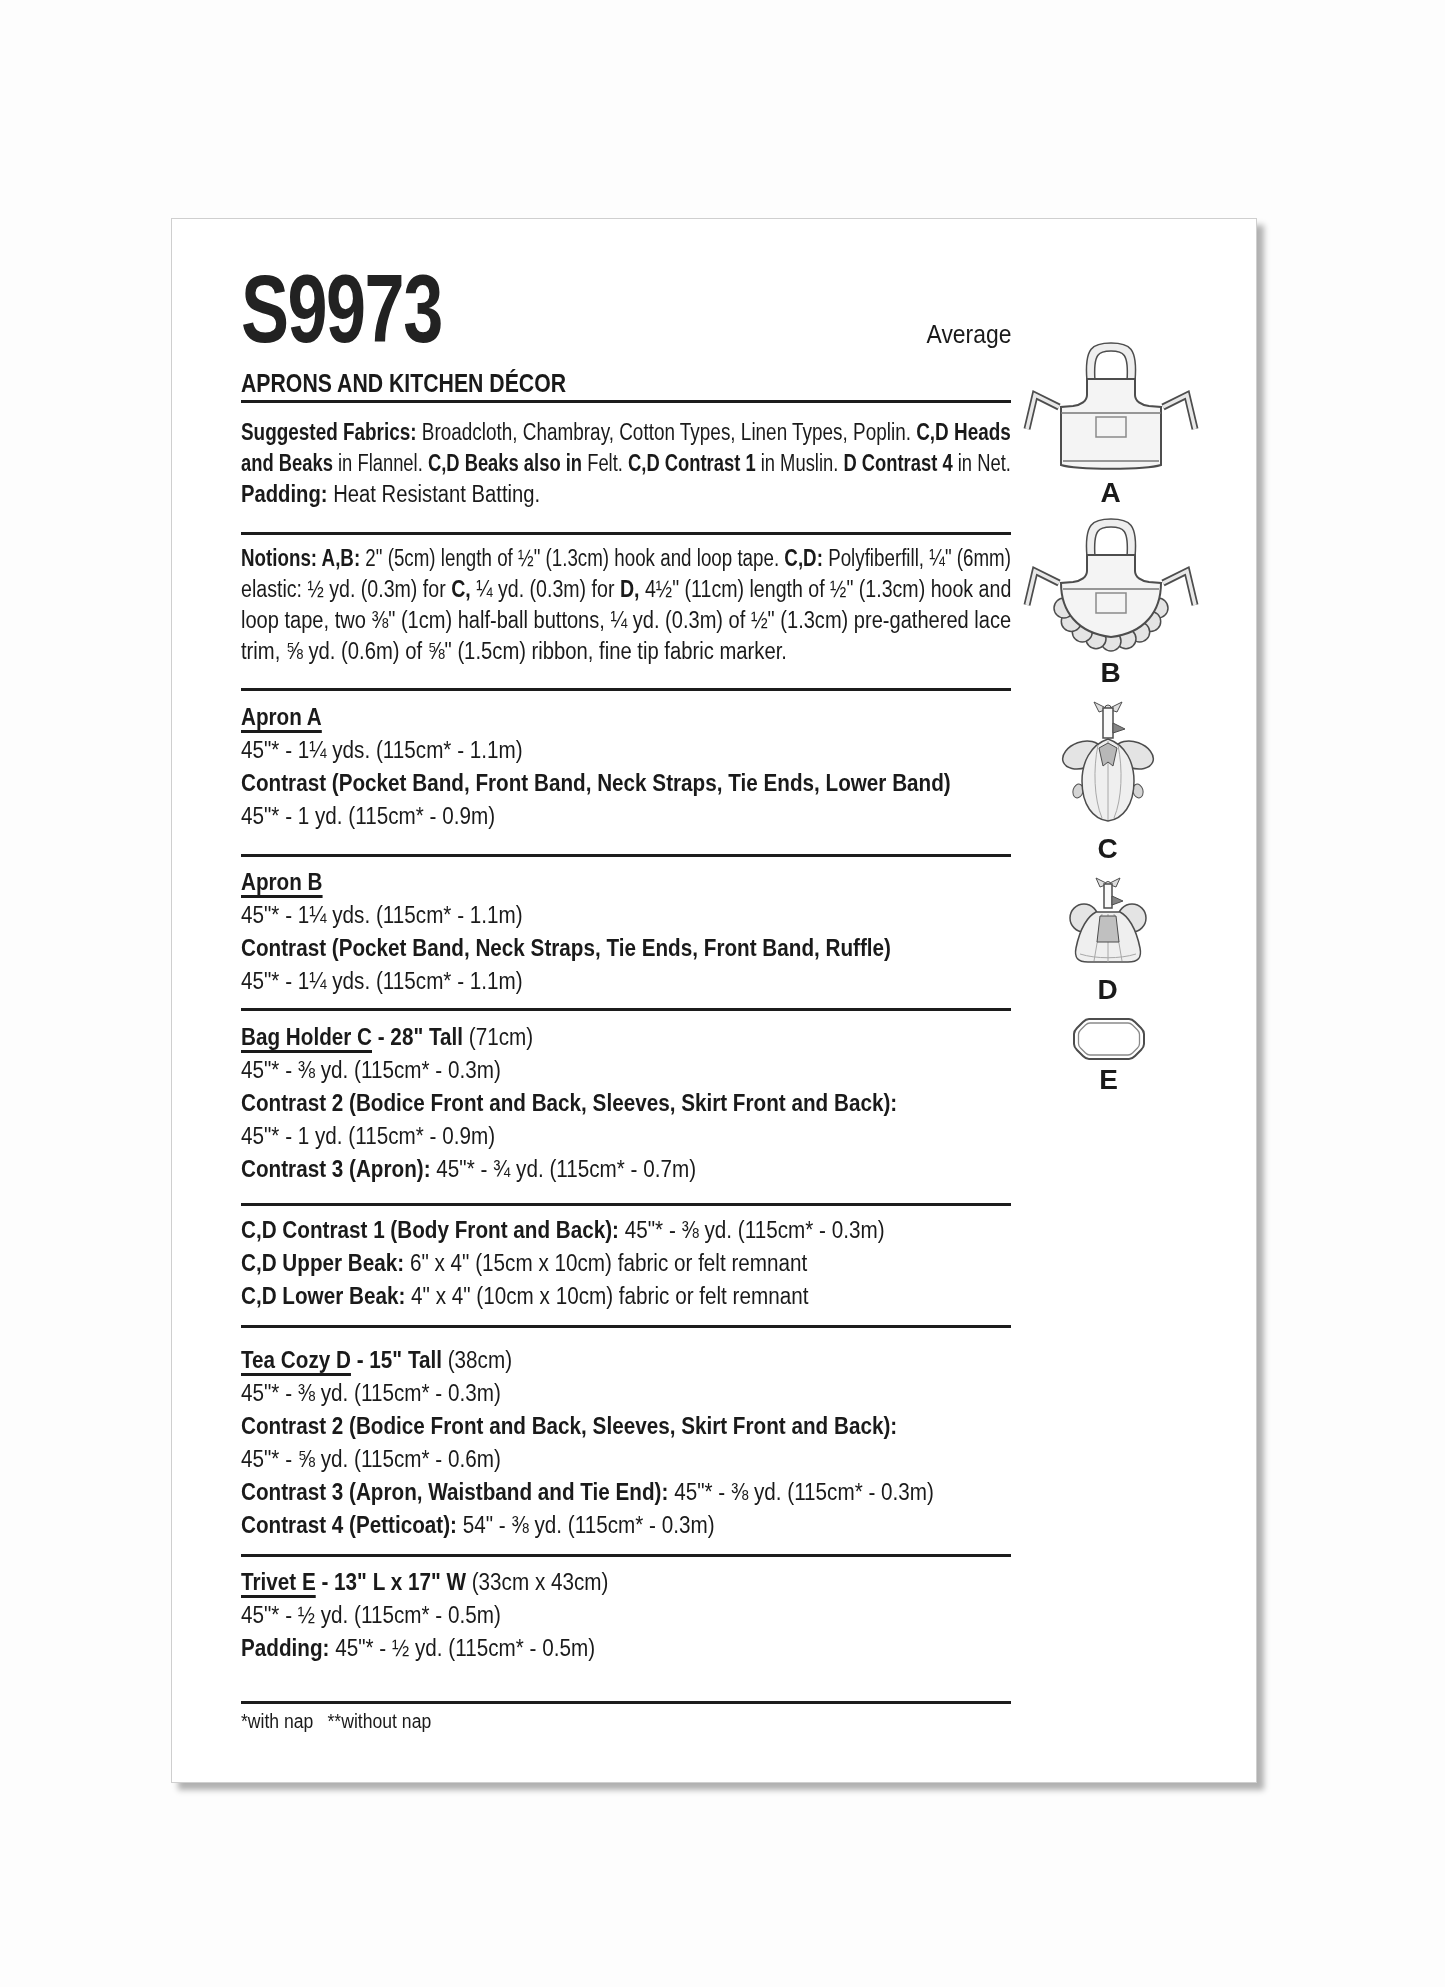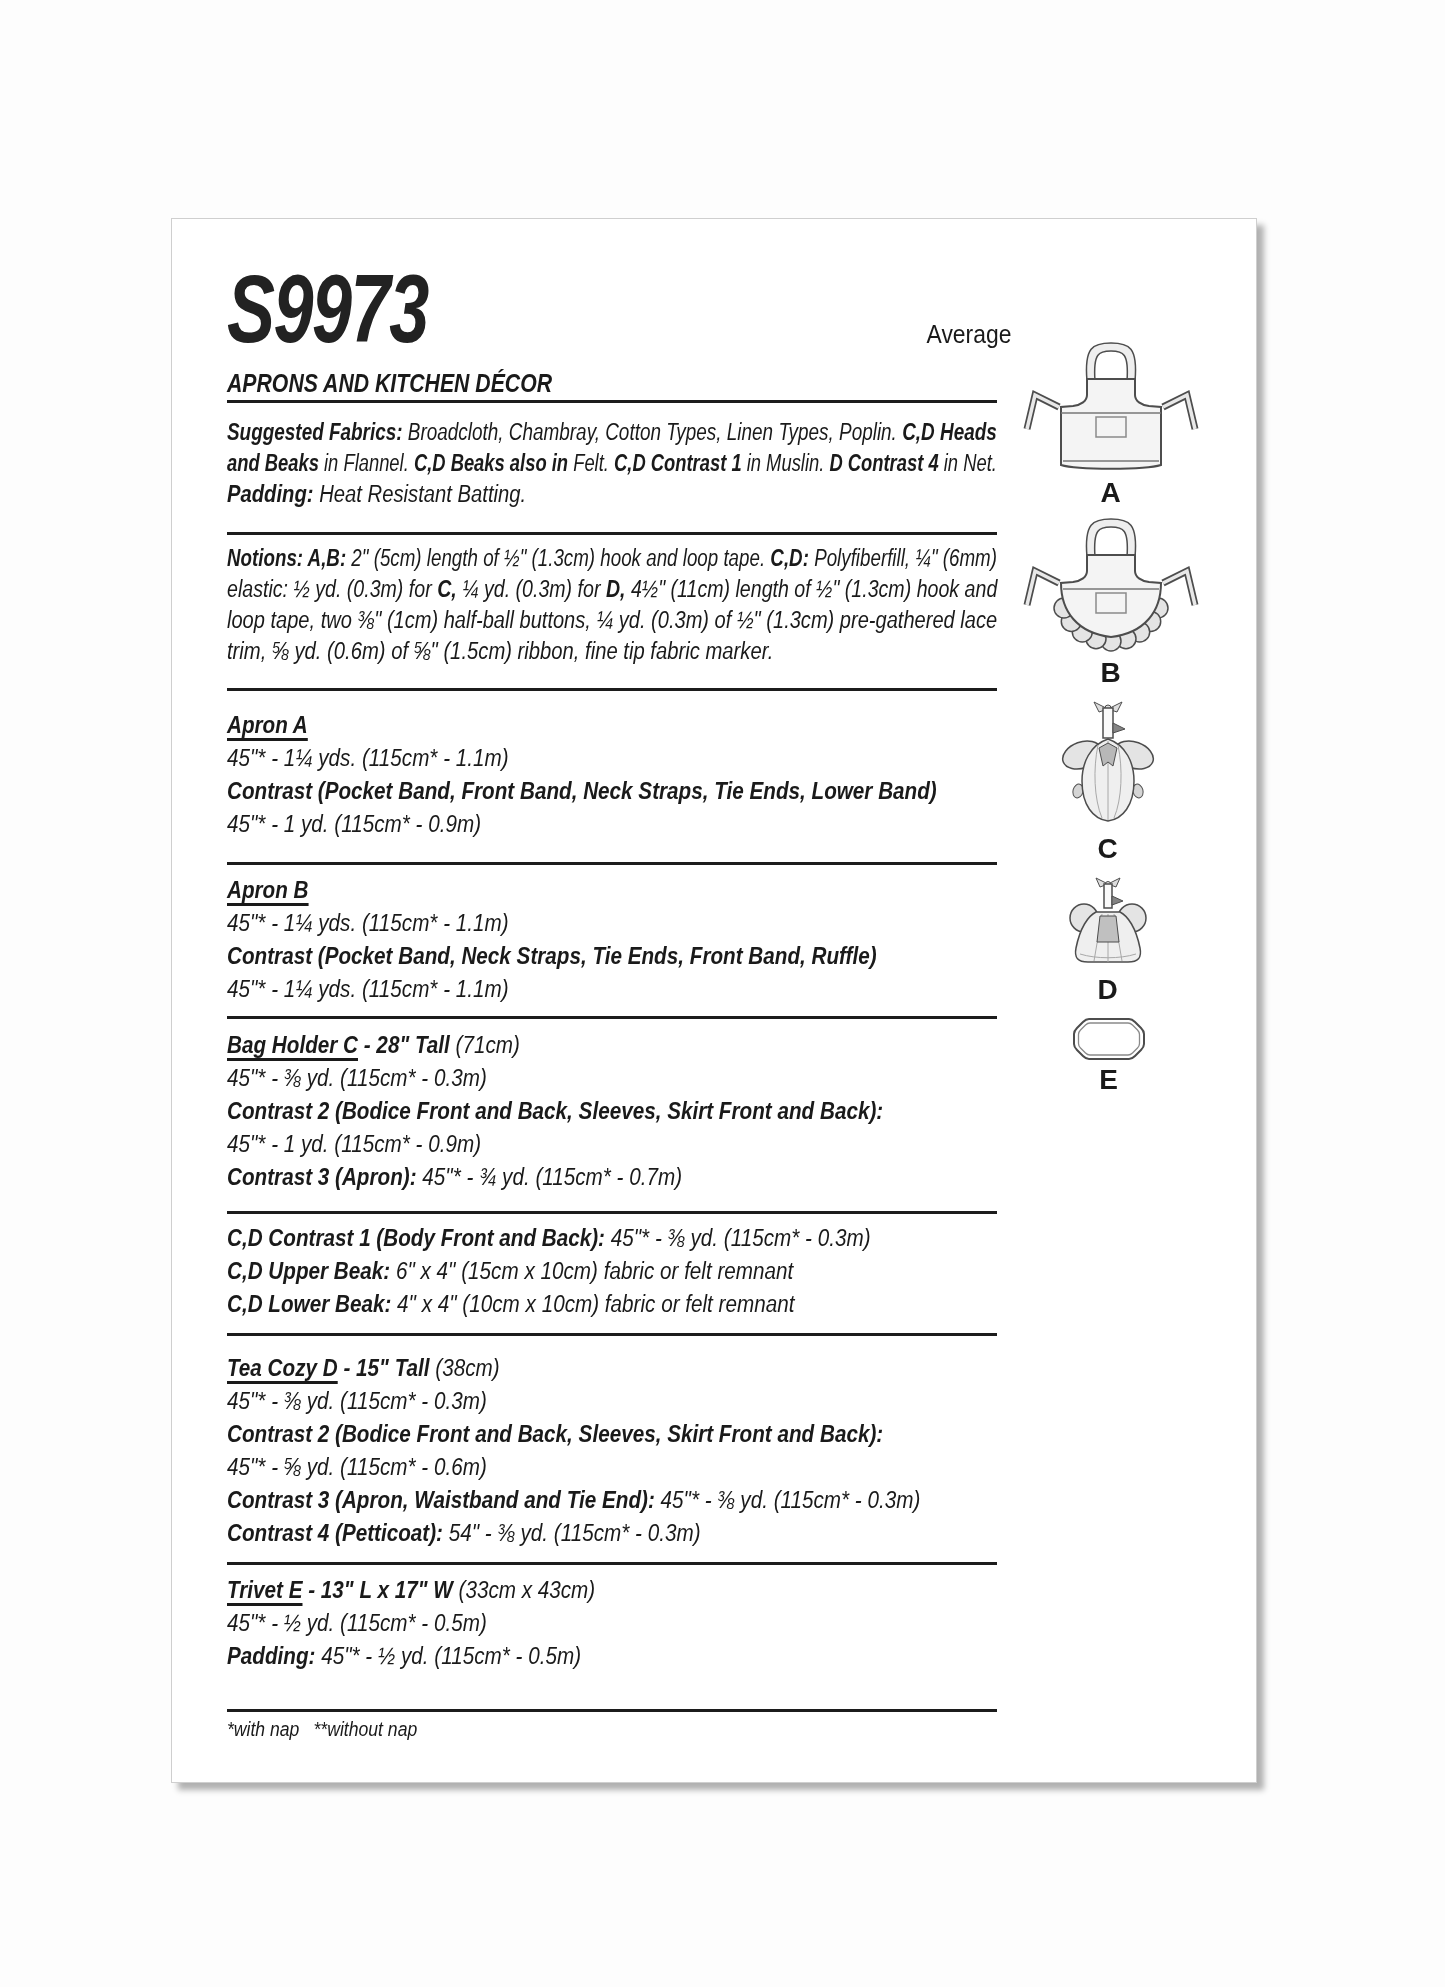--- a/index.html
+++ b/index.html
@@ -6,21 +6,21 @@
   body {
     width:1445px; height:1987px; position:relative;
     background:#fdfdfd; color:#1a1a1a;
     font-family:"Liberation Sans","DejaVu Sans",sans-serif;
   }
   .page {
     position:absolute; left:171px; top:218px; width:1084px; height:1563px;
     background:#ffffff; border:1px solid #cfcfcf;
     box-shadow:7px 7px 6px rgba(0,0,0,0.30);
   }
-  .content { position:absolute; left:55px; top:44px; width:770px;font-style:italic; }
+  .content { position:absolute; left:69px; top:44px; width:770px; }
   .title {
     font-size:96px; font-weight:bold; line-height:92px; letter-spacing:-2px;
     white-space:nowrap; transform:scaleX(0.75); transform-origin:0 0; color:#222;
   }
   .average {
     position:absolute; top:100px; right:245px; font-size:26px; white-space:nowrap;
     transform:scaleX(0.88); transform-origin:100% 0;
   }
   .category {
     margin-top:14px; font-size:25px; font-weight:bold; line-height:28px;
@@ -29,21 +29,21 @@
   .rule { height:3px; background:#1c1c1c; }
   .rule-header { margin-top:3px; }
   .line {
     font-size:23.5px; line-height:33px; white-space:nowrap; transform-origin:0 50%;
   }
   .sec-suggested-fabrics .line, .sec-notions .line { font-size:23px; line-height:31px; }
   .b { font-weight:bold; }
   .u { text-decoration:underline; text-decoration-thickness:2.5px; text-underline-offset:5px; }
   .sec-suggested-fabrics { margin-top:14px; }
   .rule-notions { margin-top:22px; }      .sec-notions { margin-top:8px; }
-  .rule-apron-a { margin-top:21px; }      .sec-apron-a { margin-top:18px; }
+  .rule-apron-a { margin-top:21px; }      .sec-apron-a { margin-top:10px; }
   .rule-apron-b { margin-top:21px; }      .sec-apron-b { margin-top:9px; }
   .rule-bag-holder-c { margin-top:10px; } .sec-bag-holder-c { margin-top:10px; }
   .rule-cd-contrast { margin-top:17px; }  .sec-cd-contrast { margin-top:8px; }
   .rule-tea-cozy-d { margin-top:12px; }   .sec-tea-cozy-d { margin-top:16px; }
   .rule-trivet-e { margin-top:12px; }     .sec-trivet-e { margin-top:9px; }
   .footer-rule { margin-top:36px; }
   .footer { margin-top:6px; font-size:20px; white-space:nowrap; transform:scaleX(0.88); transform-origin:0 0; }
   .footer .note2 { margin-left:16px; }
   .fig { position:absolute; text-align:center; }
   .fig svg { display:block; margin:0 auto; }

